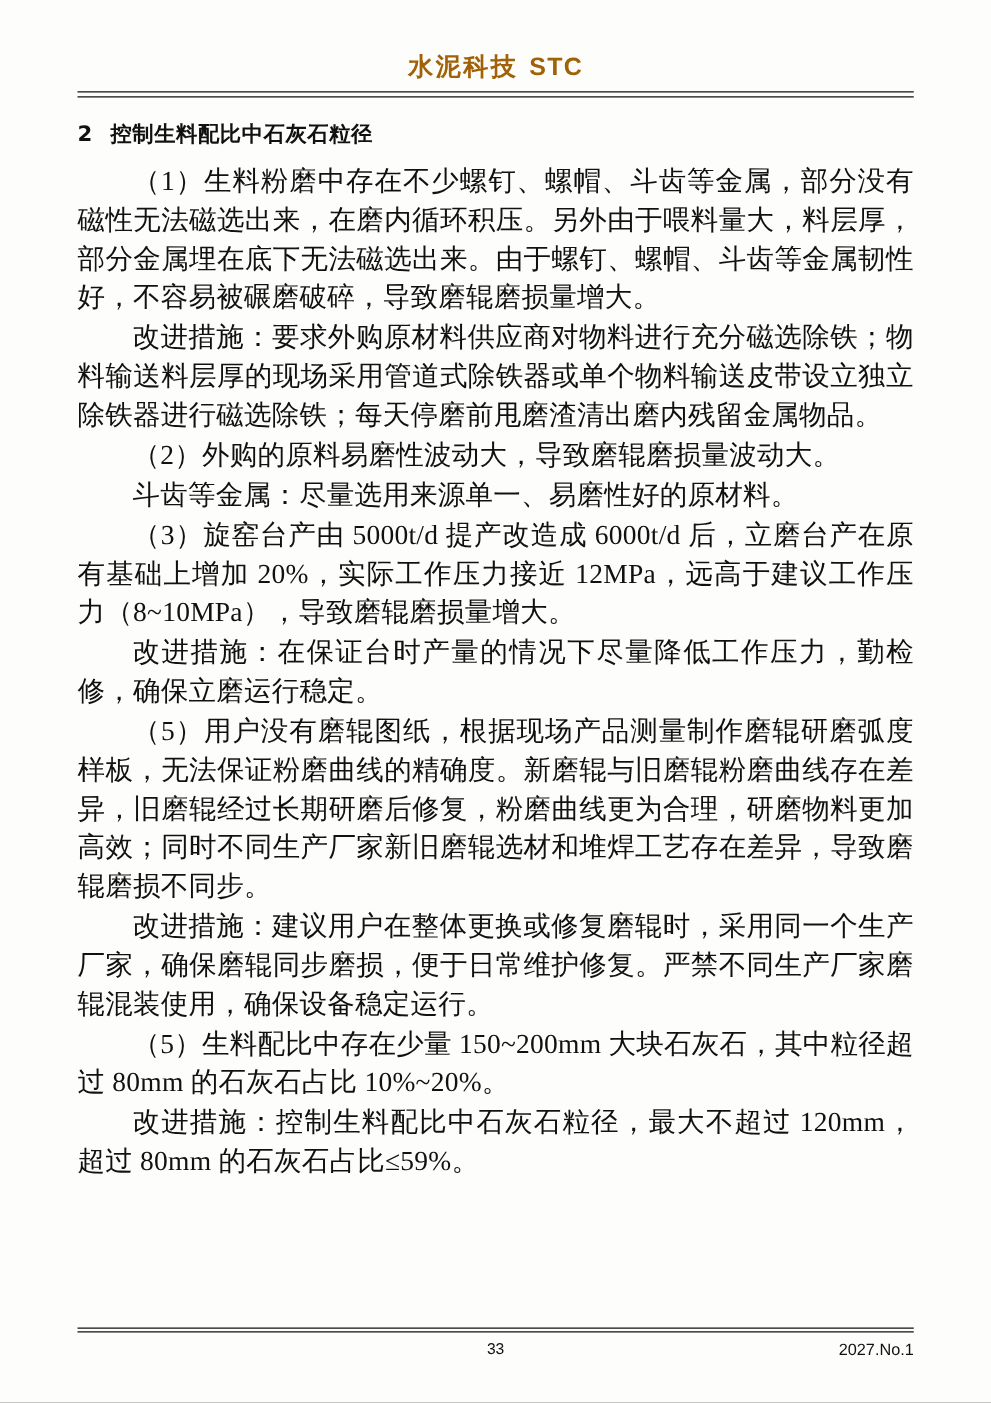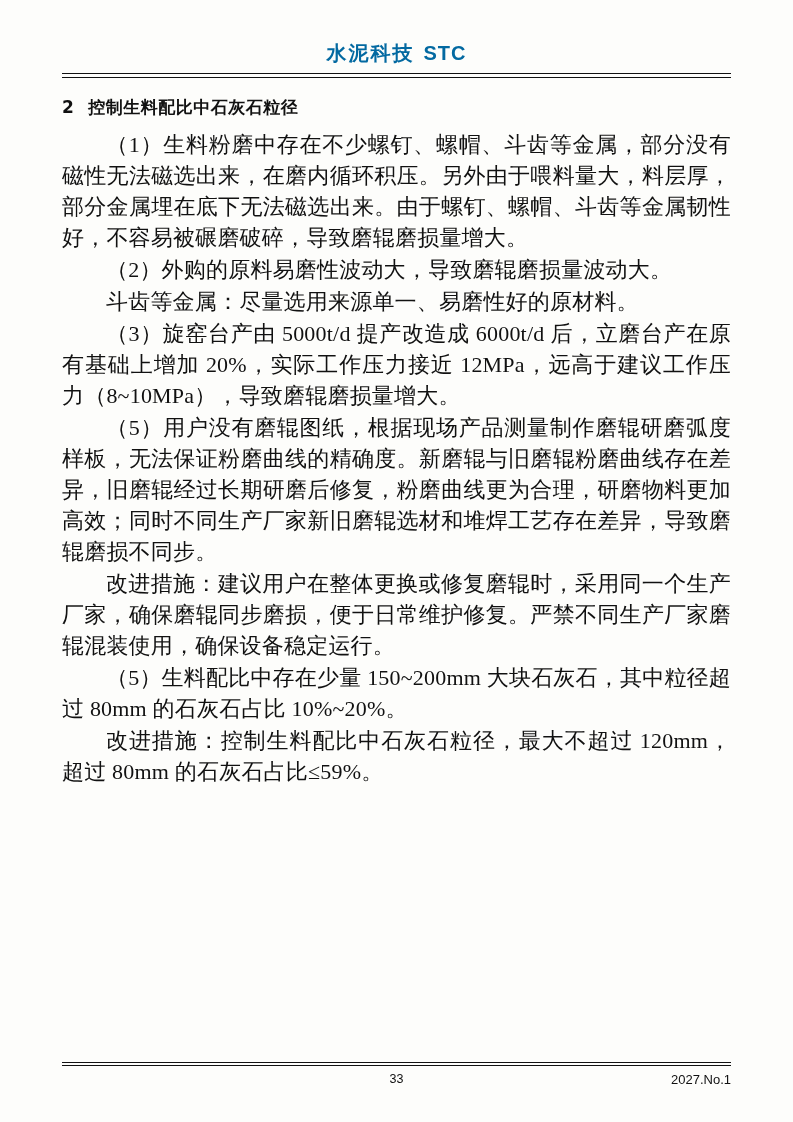--- a/index.html
+++ b/index.html
@@ -24,21 +24,21 @@
     top: 40px;
     bottom: 40px;
   }
   .header {
     text-align: center;
     font-family: "DejaVu Serif", "Liberation Serif", serif;
     font-weight: bold;
     font-size: 20px;
     letter-spacing: 2px;
     padding-bottom: 6px;
-    color: #0369a1;
+    color: #a16207;
   }
   .header .en {
     font-family: "Liberation Sans", sans-serif;
     letter-spacing: 1px;
   }
   .header-rule {
     border-bottom: 1.6px solid #111;
     margin-bottom: 3px;
   }
   .header-rule2 {
@@ -109,23 +109,25 @@
       <span class="en">STC</span>
     </div>
     <div class="header-rule"></div>
     <div class="header-rule2"></div>
 
     <div class="section-title">
       <span class="num">2</span><span>控制生料配比中石灰石粒径</span>
     </div>
 
     <p class="para">（1）生料粉磨中存在不少螺钉、螺帽、斗齿等金属，部分没有磁性无法磁选出来，在磨内循环积压。另外由于喂料量大，料层厚，部分金属埋在底下无法磁选出来。由于螺钉、螺帽、斗齿等金属韧性好，不容易被碾磨破碎，导致磨辊磨损量增大。</p>
+    <p class="para">改进措施：要求外购原材料供应商对物料进行充分磁选除铁；物料输送料层厚的现场采用管道式除铁器或单个物料输送皮带设立独立除铁器进行磁选除铁；每天停磨前甩磨渣清出磨内残留金属物品。</p>
     <p class="para">（2）外购的原料易磨性波动大，导致磨辊磨损量波动大。</p>
     <p class="para">斗齿等金属：尽量选用来源单一、易磨性好的原材料。</p>
     <p class="para">（3）旋窑台产由 5000t/d 提产改造成 6000t/d 后，立磨台产在原有基础上增加 20%，实际工作压力接近 12MPa，远高于建议工作压力（8~10MPa），导致磨辊磨损量增大。</p>
+    <p class="para">改进措施：在保证台时产量的情况下尽量降低工作压力，勤检修，确保立磨运行稳定。</p>
     <p class="para">（5）用户没有磨辊图纸，根据现场产品测量制作磨辊研磨弧度样板，无法保证粉磨曲线的精确度。新磨辊与旧磨辊粉磨曲线存在差异，旧磨辊经过长期研磨后修复，粉磨曲线更为合理，研磨物料更加高效；同时不同生产厂家新旧磨辊选材和堆焊工艺存在差异，导致磨辊磨损不同步。</p>
     <p class="para">改进措施：建议用户在整体更换或修复磨辊时，采用同一个生产厂家，确保磨辊同步磨损，便于日常维护修复。严禁不同生产厂家磨辊混装使用，确保设备稳定运行。</p>
     <p class="para">（5）生料配比中存在少量 150~200mm 大块石灰石，其中粒径超过 80mm 的石灰石占比 10%~20%。</p>
     <p class="para">改进措施：控制生料配比中石灰石粒径，最大不超过 120mm，超过 80mm 的石灰石占比≤59%。</p>
 
   </div>
 
   <div class="footer">
     <div class="footer-rule"></div>
     <div class="footer-rule2"></div>

